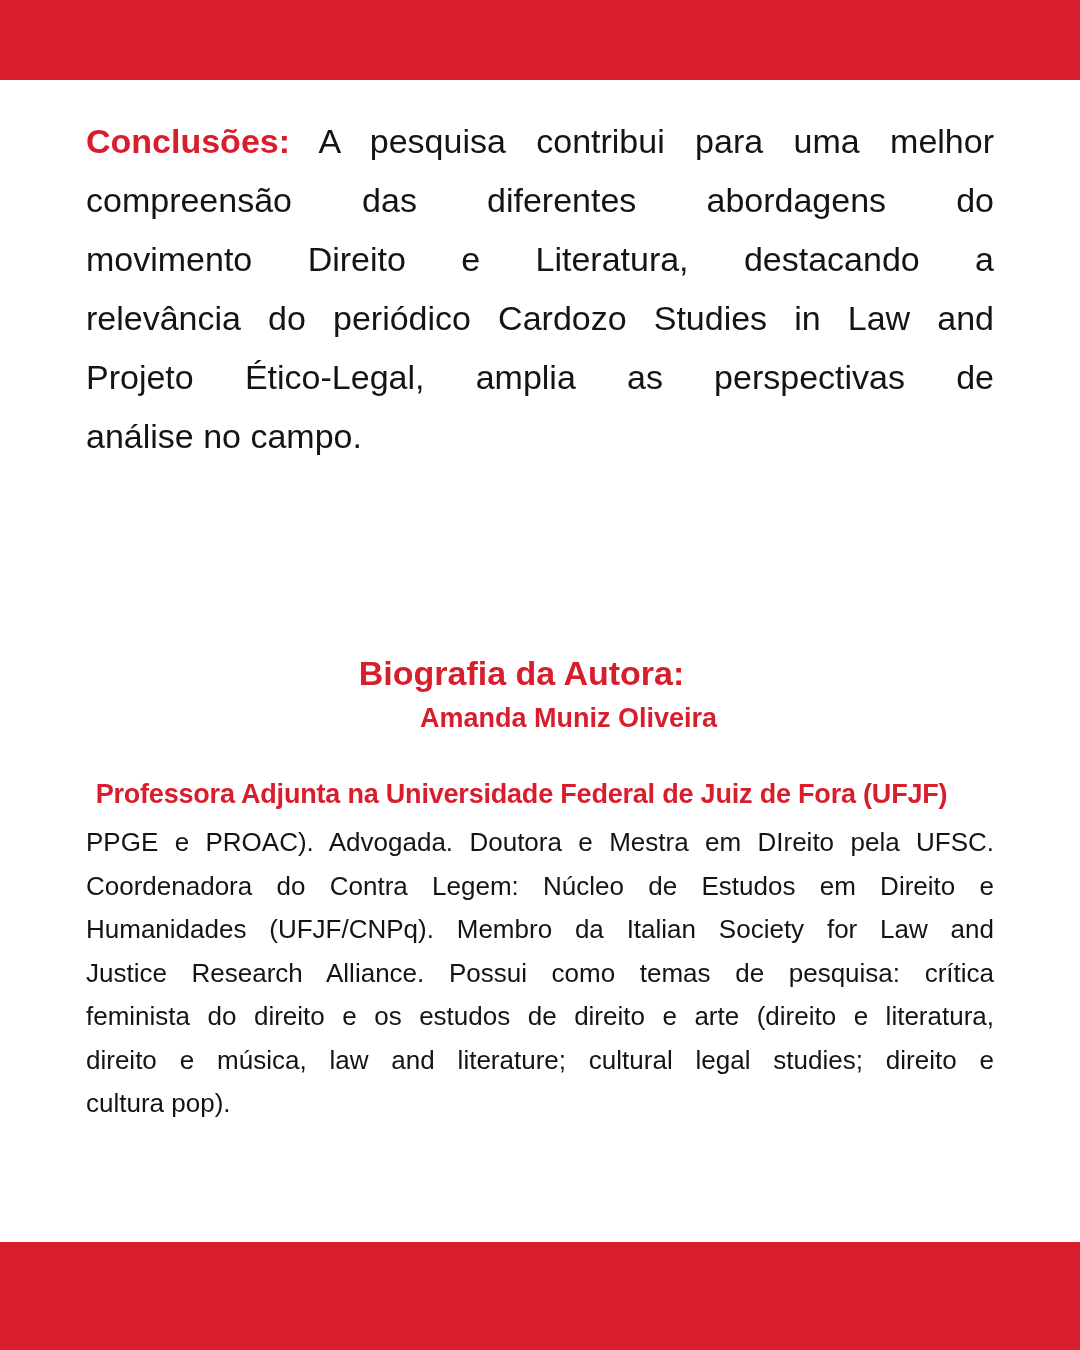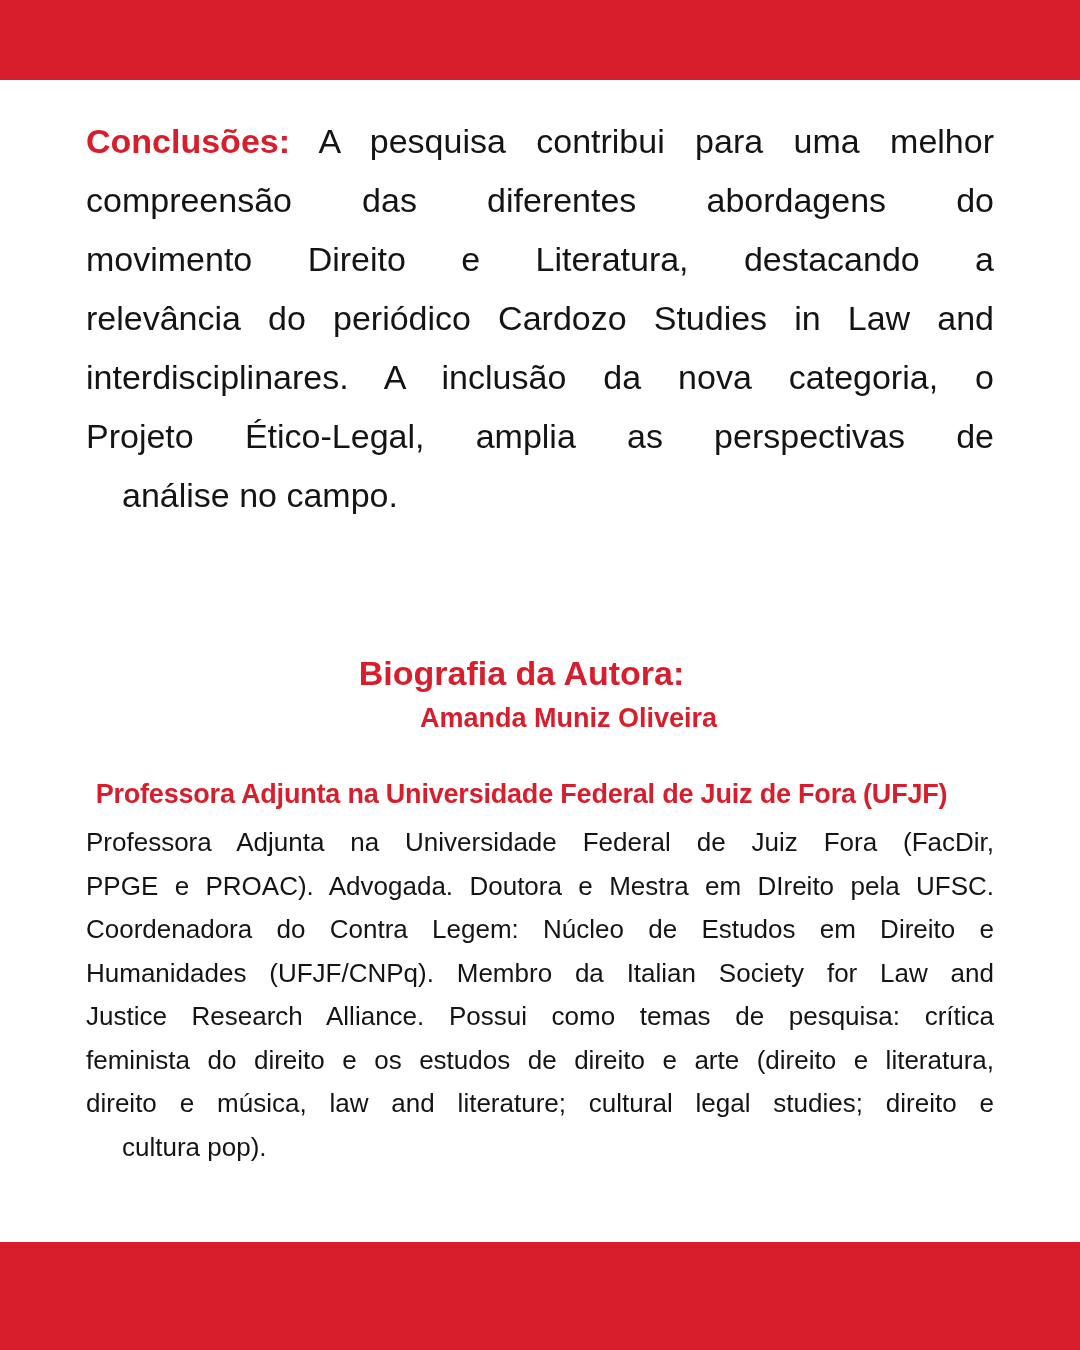--- a/index.html
+++ b/index.html
@@ -25,21 +25,20 @@
     left: 86px;
     width: 908px;
     color: #141414;
   }
   .para .jline {
     text-align: justify;
     text-align-last: justify;
   }
   .para .jline:last-child {
     text-align-last: left;
-    margin-left: 36px;
   }
   .conclusions {
     top: 112px;
     font-size: 34px;
     line-height: 59px;
   }
   .conclusions .red-label {
     color: #D81E2D;
     font-weight: 700;
   }
@@ -70,31 +69,29 @@
   <div class="bar top"></div>
 
   <div class="para conclusions">
     <div class="jline">
       <span class="red-label">Conclusões:</span>
       <span>A pesquisa contribui para uma melhor</span>
     </div>
     <div class="jline">compreensão das diferentes abordagens do</div>
     <div class="jline">movimento Direito e Literatura, destacando a</div>
     <div class="jline">relevância do periódico Cardozo Studies in Law and</div>
-    <div class="jline">interdisciplinares. A inclusão da nova categoria, o</div>
     <div class="jline">Projeto Ético-Legal, amplia as perspectivas de</div>
     <div class="jline">análise no campo.</div>
   </div>
 
   <div class="centered-red bio-heading">Biografia da Autora:</div>
   <div class="centered-red author-name">Amanda Muniz Oliveira</div>
   <div class="centered-red author-title">Professora Adjunta na Universidade Federal de Juiz de Fora (UFJF)</div>
 
   <div class="para bio-text">
-    <div class="jline">Professora Adjunta na Universidade Federal de Juiz Fora (FacDir,</div>
     <div class="jline">PPGE e PROAC). Advogada. Doutora e Mestra em DIreito pela UFSC.</div>
     <div class="jline">Coordenadora do Contra Legem: Núcleo de Estudos em Direito e</div>
     <div class="jline">Humanidades (UFJF/CNPq). Membro da Italian Society for Law and</div>
     <div class="jline">Justice Research Alliance. Possui como temas de pesquisa: crítica</div>
     <div class="jline">feminista do direito e os estudos de direito e arte (direito e literatura,</div>
     <div class="jline">direito e música, law and literature; cultural legal studies; direito e</div>
     <div class="jline">cultura pop).</div>
   </div>
 
   <div class="bar bottom"></div>

